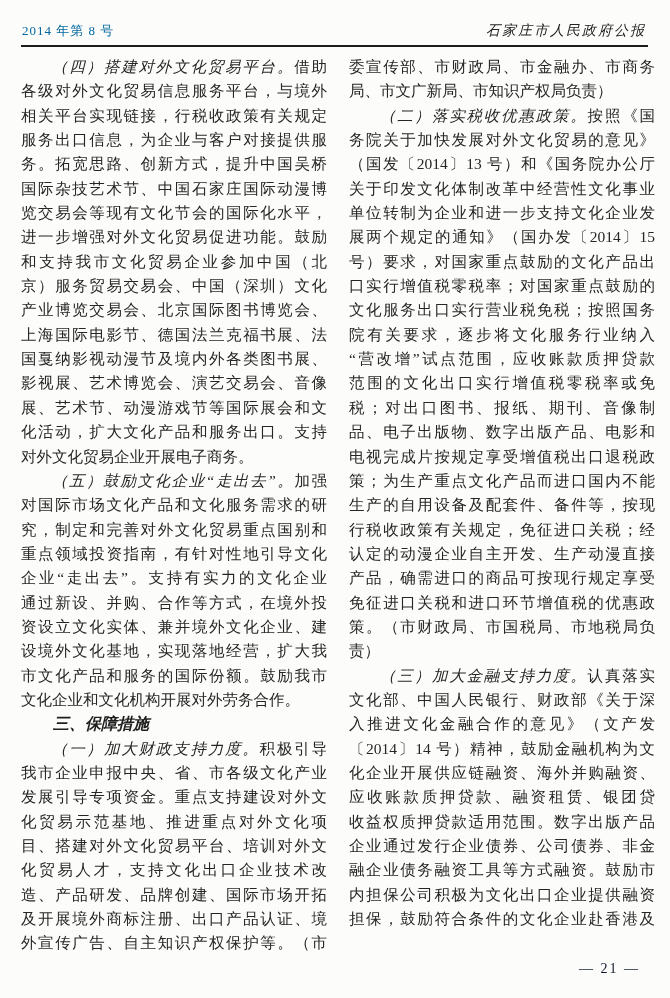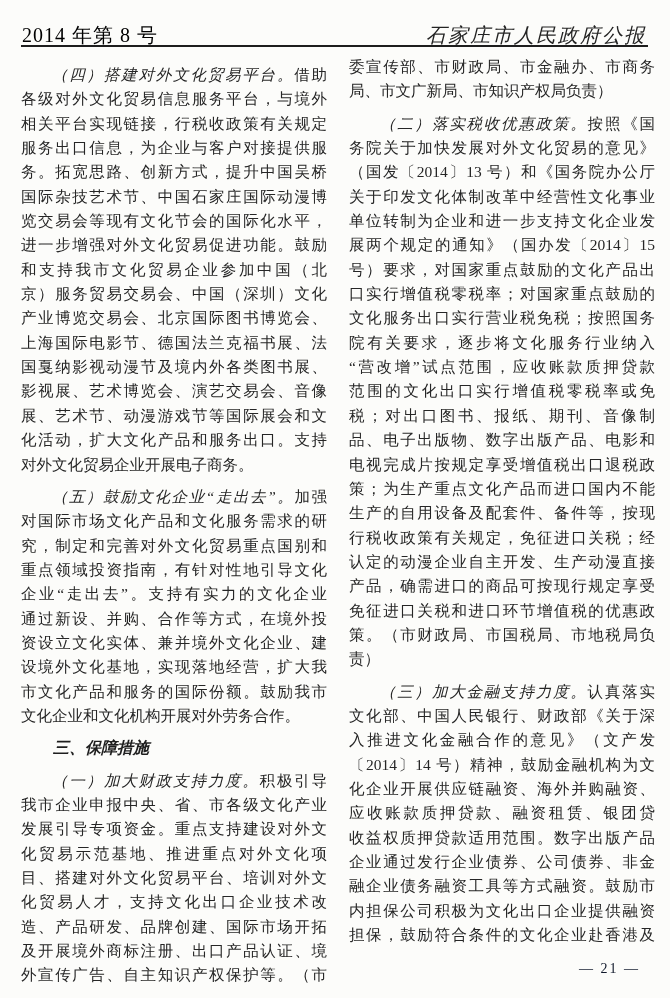--- a/index.html
+++ b/index.html
@@ -6,32 +6,32 @@
   .page{
     position:relative;width:670px;height:998px;
     background:#fcfcfa;overflow:hidden;
     font-family:"Liberation Serif","DejaVu Serif",serif;
     color:#262626;
   }
   .header{
     position:absolute;top:22px;left:22px;right:24px;
     display:flex;justify-content:space-between;align-items:baseline;
   }
-  .issue{font-size:20px;letter-spacing:1px;color:#000000;}
-  .pub{font-size:20px;font-style:italic;letter-spacing:2px;color:#232323;}
+  .issue{font-size:13px;letter-spacing:1px;color:#0369a1;}
+  .pub{font-size:14px;font-style:italic;letter-spacing:2px;color:#232323;}
   .rule{position:absolute;top:45px;left:21px;width:627px;height:2px;background:#1d1d1d;}
   .content{position:absolute;top:55px;left:21px;width:634px;display:flex;gap:22px;}
   .col{width:306px;}
   .line{
     font-size:15.5px;height:24.35px;line-height:24.35px;
     text-align:justify;text-align-last:justify;text-justify:inter-character;
     overflow:hidden;
   }
   .line.end{text-align-last:left;}
-  .line.indent{text-indent:2em;margin-top:8px;}
+  .line.indent{text-indent:2em;}
   .line.bold-line{
     font-family:"Liberation Sans","DejaVu Sans",sans-serif;
     font-weight:bold;font-size:16px;color:#1e1e1e;font-style:italic;
   }
   .kai{font-style:italic;}
   .page-number{
     position:absolute;top:961px;right:30px;
     font-size:14px;letter-spacing:2px;color:#0f172a;
   }
 </style>

